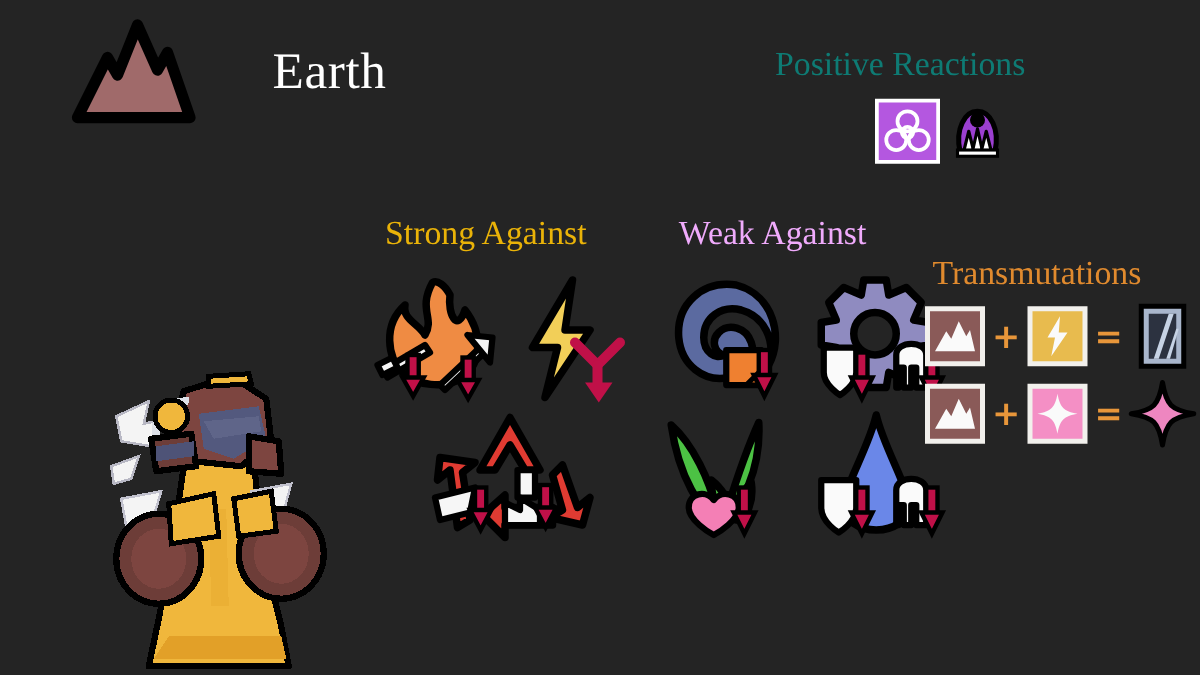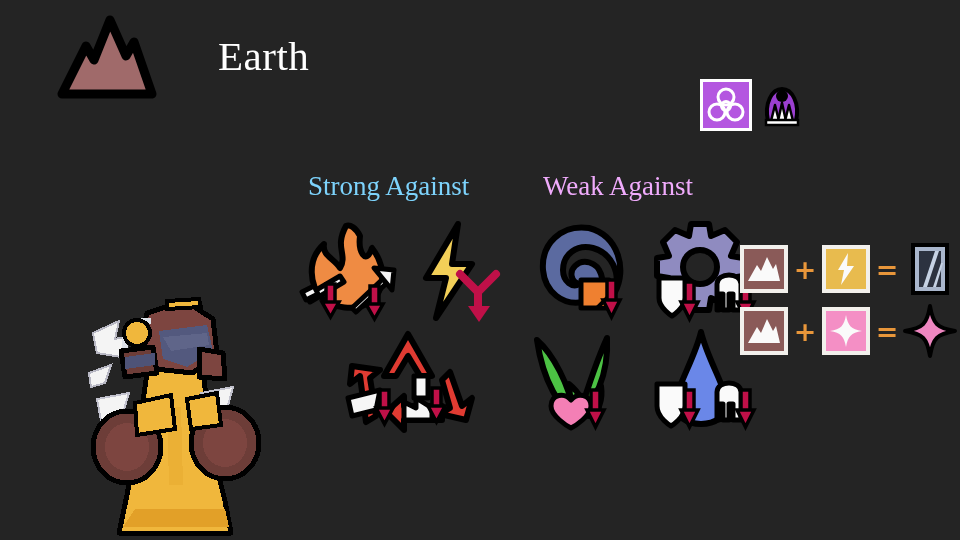--- a/index.html
+++ b/index.html
@@ -15,21 +15,21 @@
   #element-header-icon{position:absolute;left:58px;top:14px;width:98px;height:84px;}
   #element-title{
     position:absolute;left:218px;top:36px;
     font-size:41px;line-height:1;color:#ffffff;
     letter-spacing:.5px;white-space:nowrap;
   }
 
   
   .sect-label{position:absolute;font-size:27px;line-height:1;white-space:nowrap;}
   #positive-heading{left:620px;top:38px;color:#0e7b74;}
-  #strong-heading{left:308px;top:173px;color:#7dd3fc;}
+  #strong-heading{left:308px;top:173px;color:#eab308;}
   #weak-heading{left:543px;top:173px;color:#f0abfc;}
   #transmutations-heading{left:746px;top:205px;color:#e08a2e;}
 
   
   #positive-icons{position:absolute;left:700px;top:79px;display:flex;gap:6px;align-items:center;}
 
   
   #creature-sprite{position:absolute;left:75px;top:295px;width:215px;height:245px;}
 
   
@@ -59,20 +59,21 @@
 
 <div class="stage">
 
   <div id="element-header-icon">
     <svg viewBox="0 0 98 84" width="98" height="84">
       <path d="M4 80 L28 32 L36 46 L52 6 L68 42 L76 28 L94 80 Z" fill="#a06a6a" stroke="#000" stroke-width="9" stroke-linejoin="round"></path>
     </svg>
   </div>
   <div id="element-title">Earth</div>
 
+  <div id="positive-heading" class="sect-label">Positive Reactions</div>
 
   <div id="positive-icons">
     <div style="background:#ffffff;padding:3px;">
       <svg width="46" height="46" viewBox="0 0 46 46">
         <rect x="0" y="0" width="46" height="46" fill="#b457e0"></rect>
         <g fill="none" stroke="#ffffff" stroke-width="3">
           <circle cx="23" cy="15" r="8"></circle>
           <circle cx="14" cy="30" r="8"></circle>
           <circle cx="32" cy="30" r="8"></circle>
           <circle cx="23" cy="24" r="4.5"></circle>
@@ -304,20 +305,21 @@
             <g fill="#c01048" stroke="#000" stroke-width="3.5">
               <rect x="96" y="58" width="9" height="22"></rect>
               <path d="M92 78 L109 78 L100.5 95 Z"></path>
             </g>
           </g>
         </svg>
       </div>
     </div>
   </div>
 
+  <div id="transmutations-heading" class="sect-label">Transmutations</div>
 
   <div id="transmutation-list">
 
     <div class="trow">
       <div class="tile">
         <div class="inner" style="background:#8a5a58;">
           <svg width="34" height="26" viewBox="0 0 34 26">
             <path d="M1 25 L10 9 L14 15 L20 1 L26 13 L29 8 L33 25 Z" fill="#fafafa"></path>
           </svg>
         </div>

